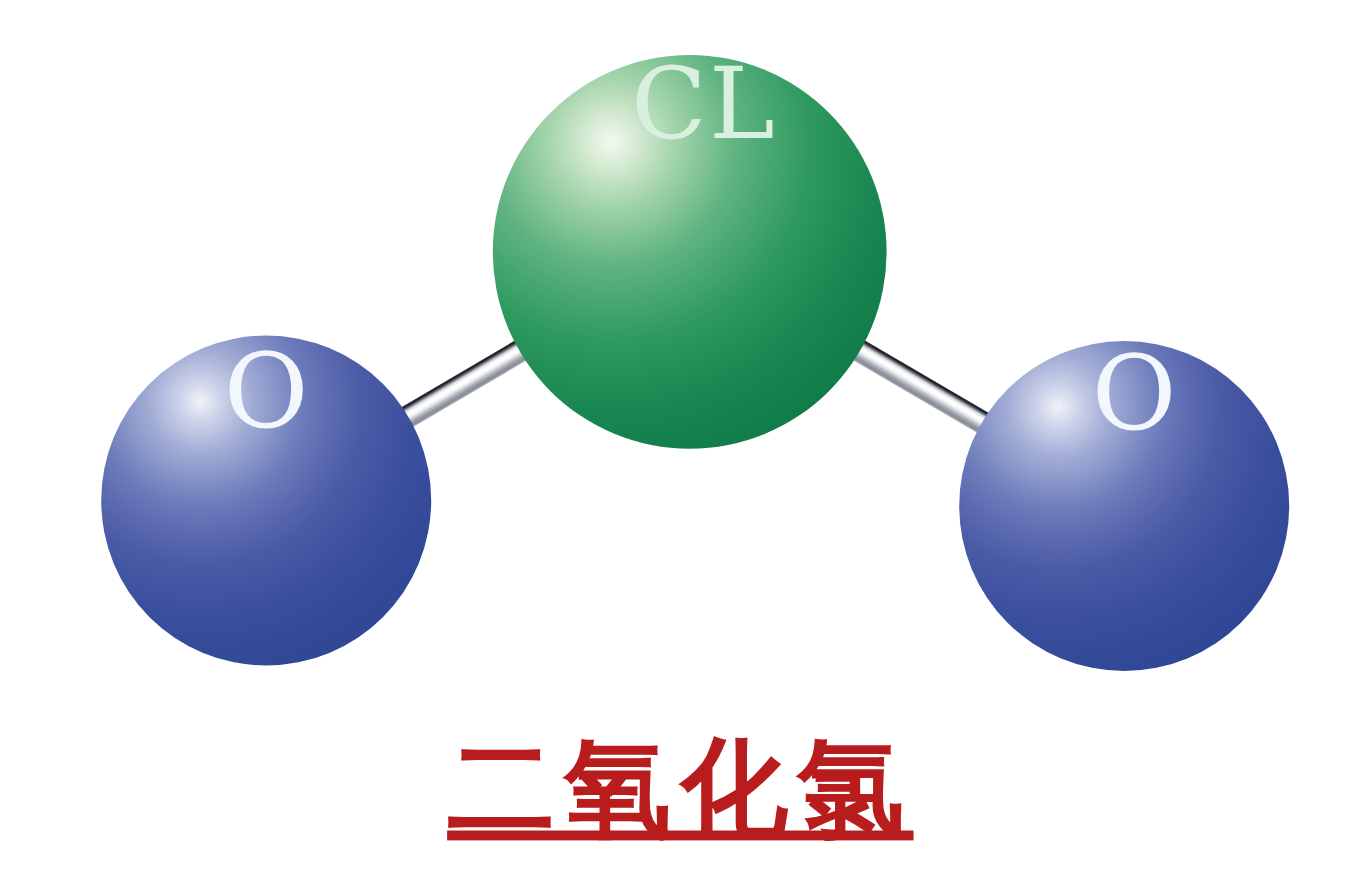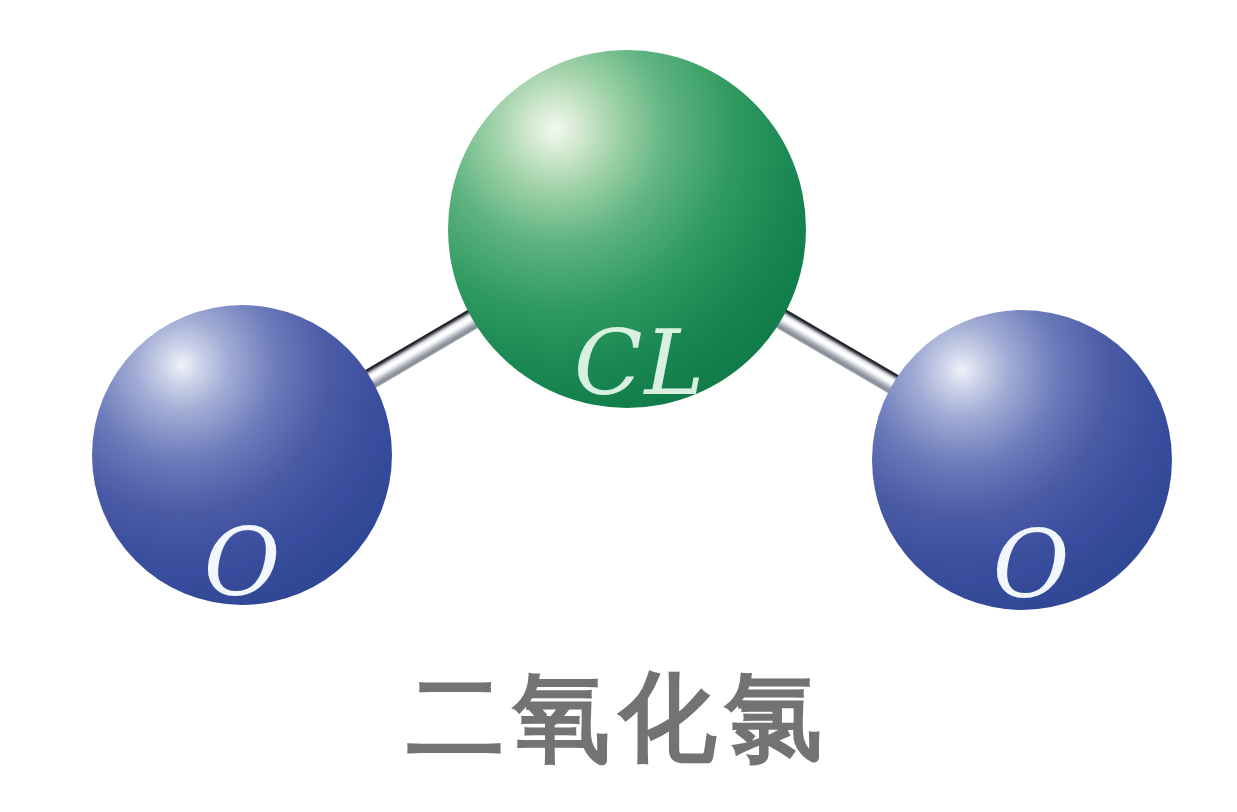--- a/index.html
+++ b/index.html
@@ -47,24 +47,23 @@
     top: 218px;   
     width: 458px;
     transform: rotate(30.31deg);
   }
 
   
   .sphere {
     position: absolute;
     border-radius: 50%;
     display: flex;
-    align-items: flex-end;
+    align-items: flex-start;
     justify-content: center;
     z-index: 2;
-    font-style: italic;
   }
   .atom-cl {
     left: 448px;
     top: 50px;
     width: 358px;
     height: 358px;
     background: radial-gradient(circle at 30% 22%,
       #f3f9f1 0%,
       #d6ebd3 6%,
       #a6d5ad 15%,
@@ -127,21 +126,22 @@
     left: 0;
     right: 0;
     top: 666px;
     z-index: 3;
     text-align: center;
     font-family: "DejaVu Sans", "Liberation Sans", sans-serif;
     font-weight: 800;
     font-size: 98px;
     line-height: 1.05;
     letter-spacing: 8px;
-    color: #737373;
+    color: #b91c1c;
+    text-decoration: underline;
   }
 </style>
 </head>
 <body>
 
 <div class="canvas">
 
   <div class="bond bond-left"></div>
 
   <div class="bond bond-right"></div>

